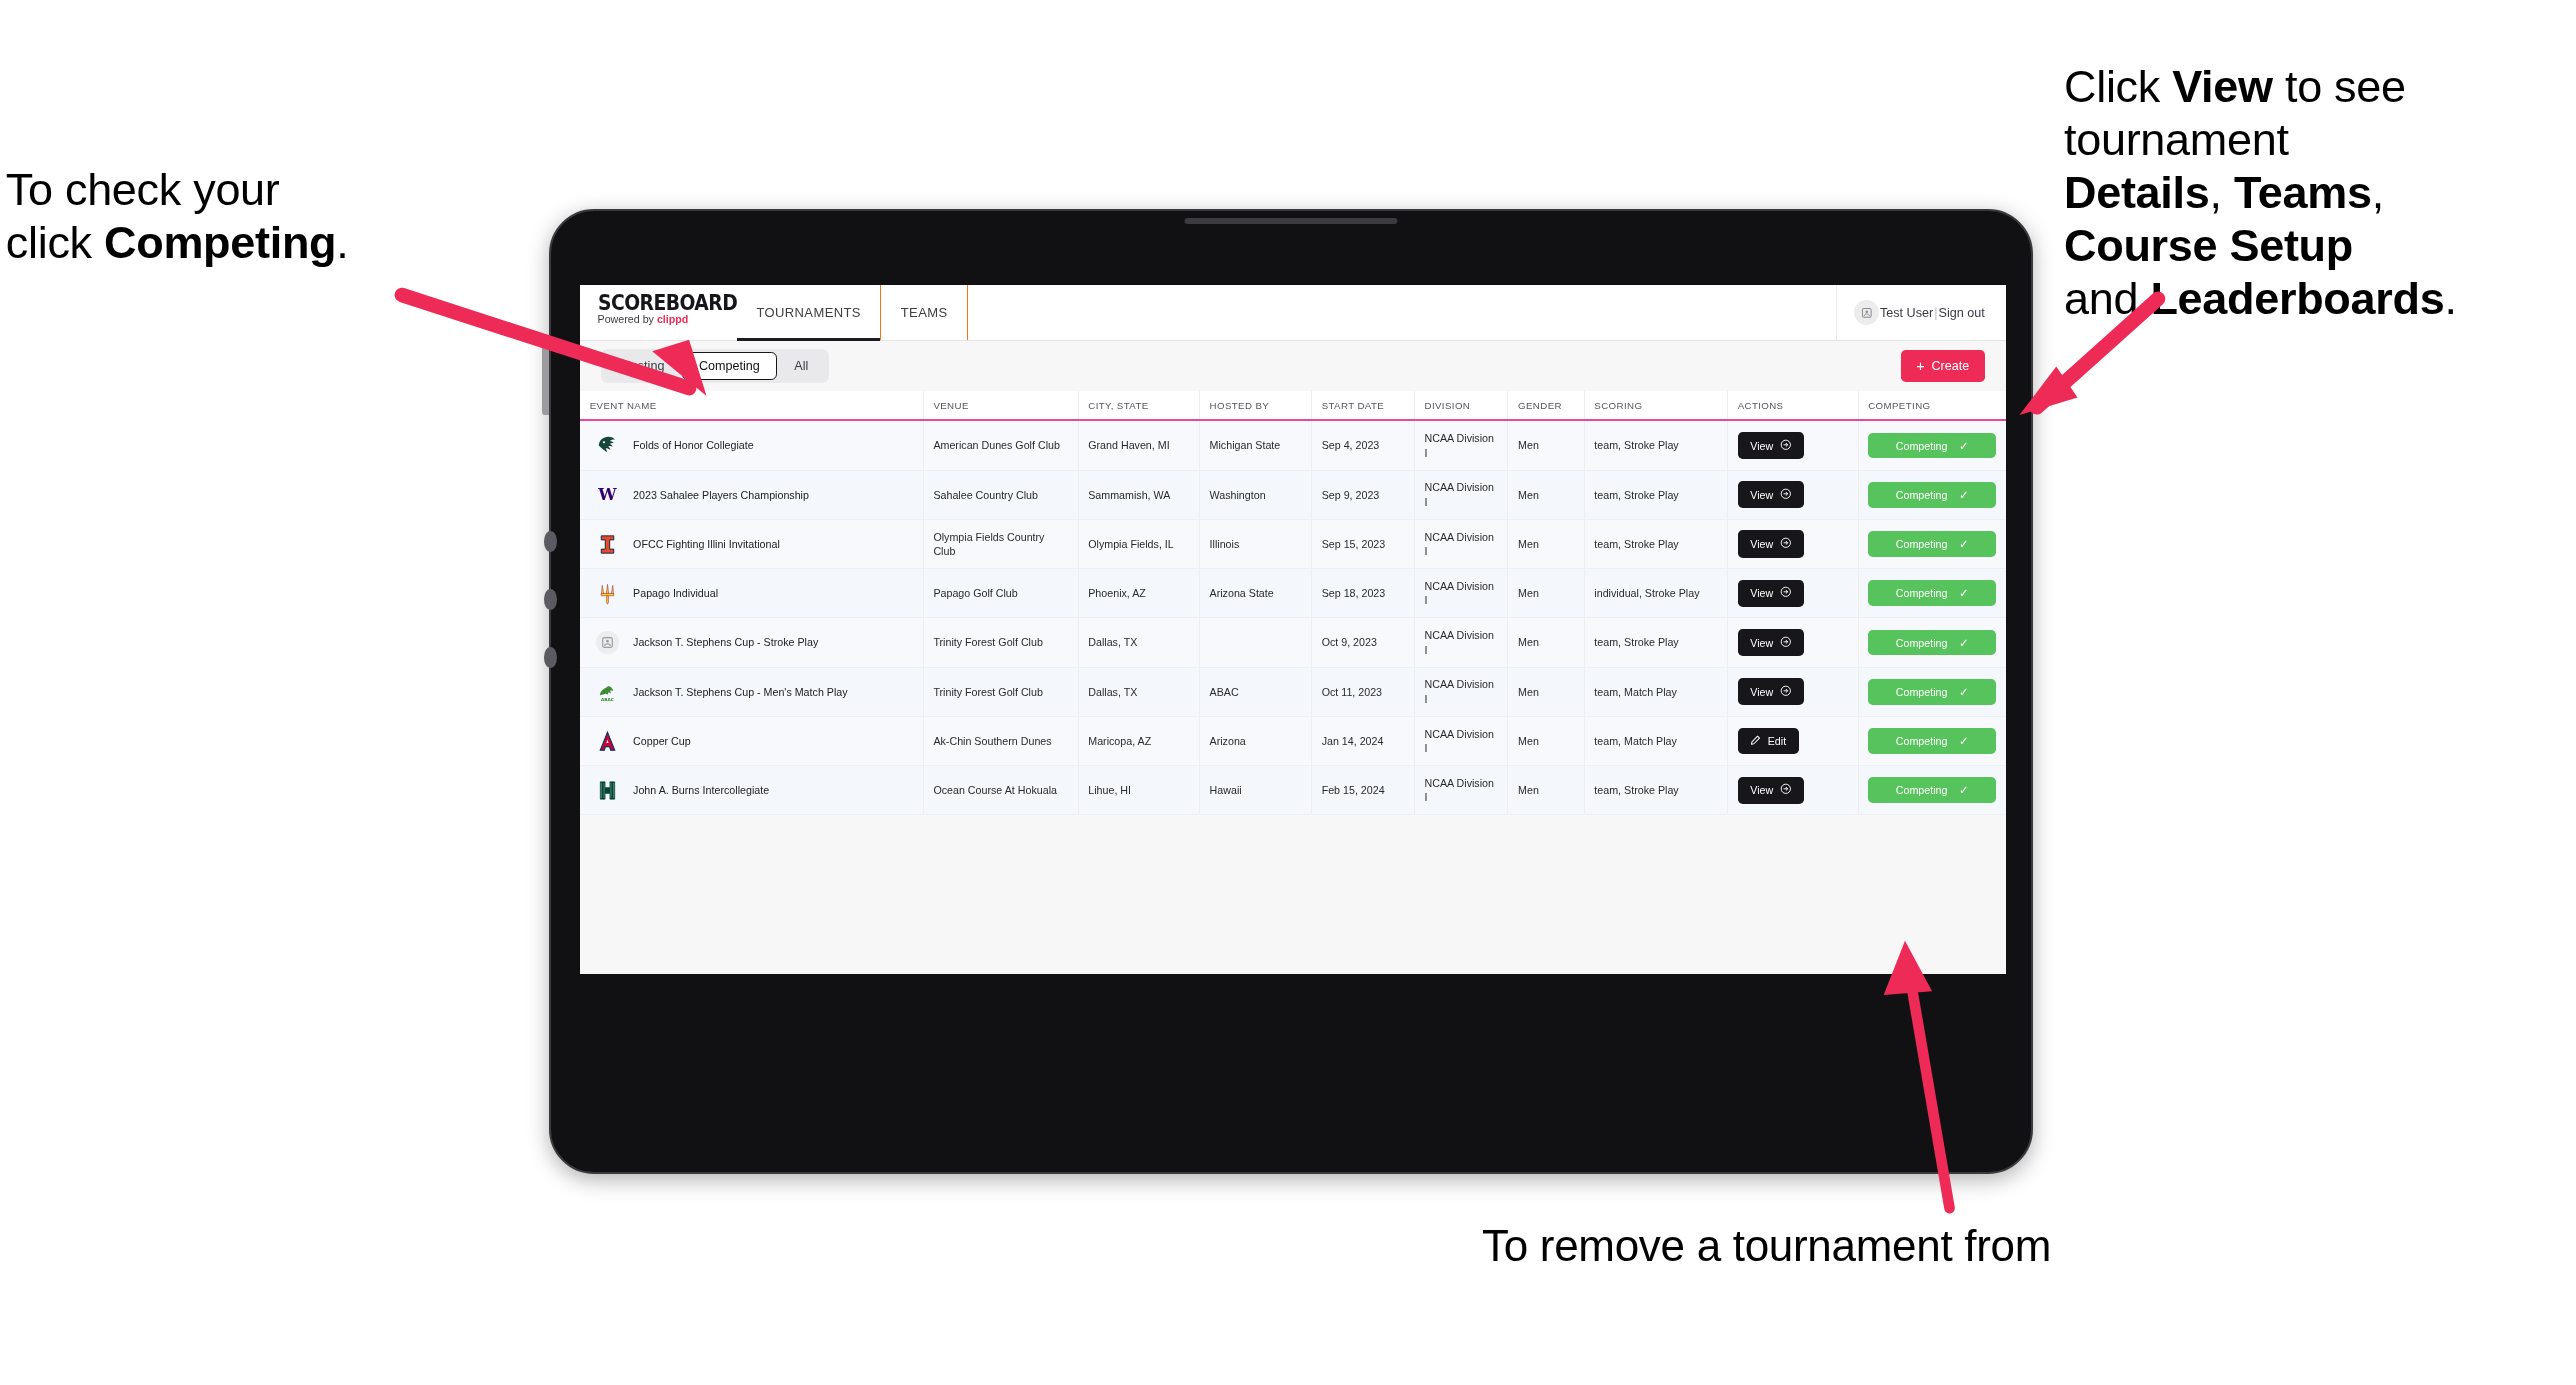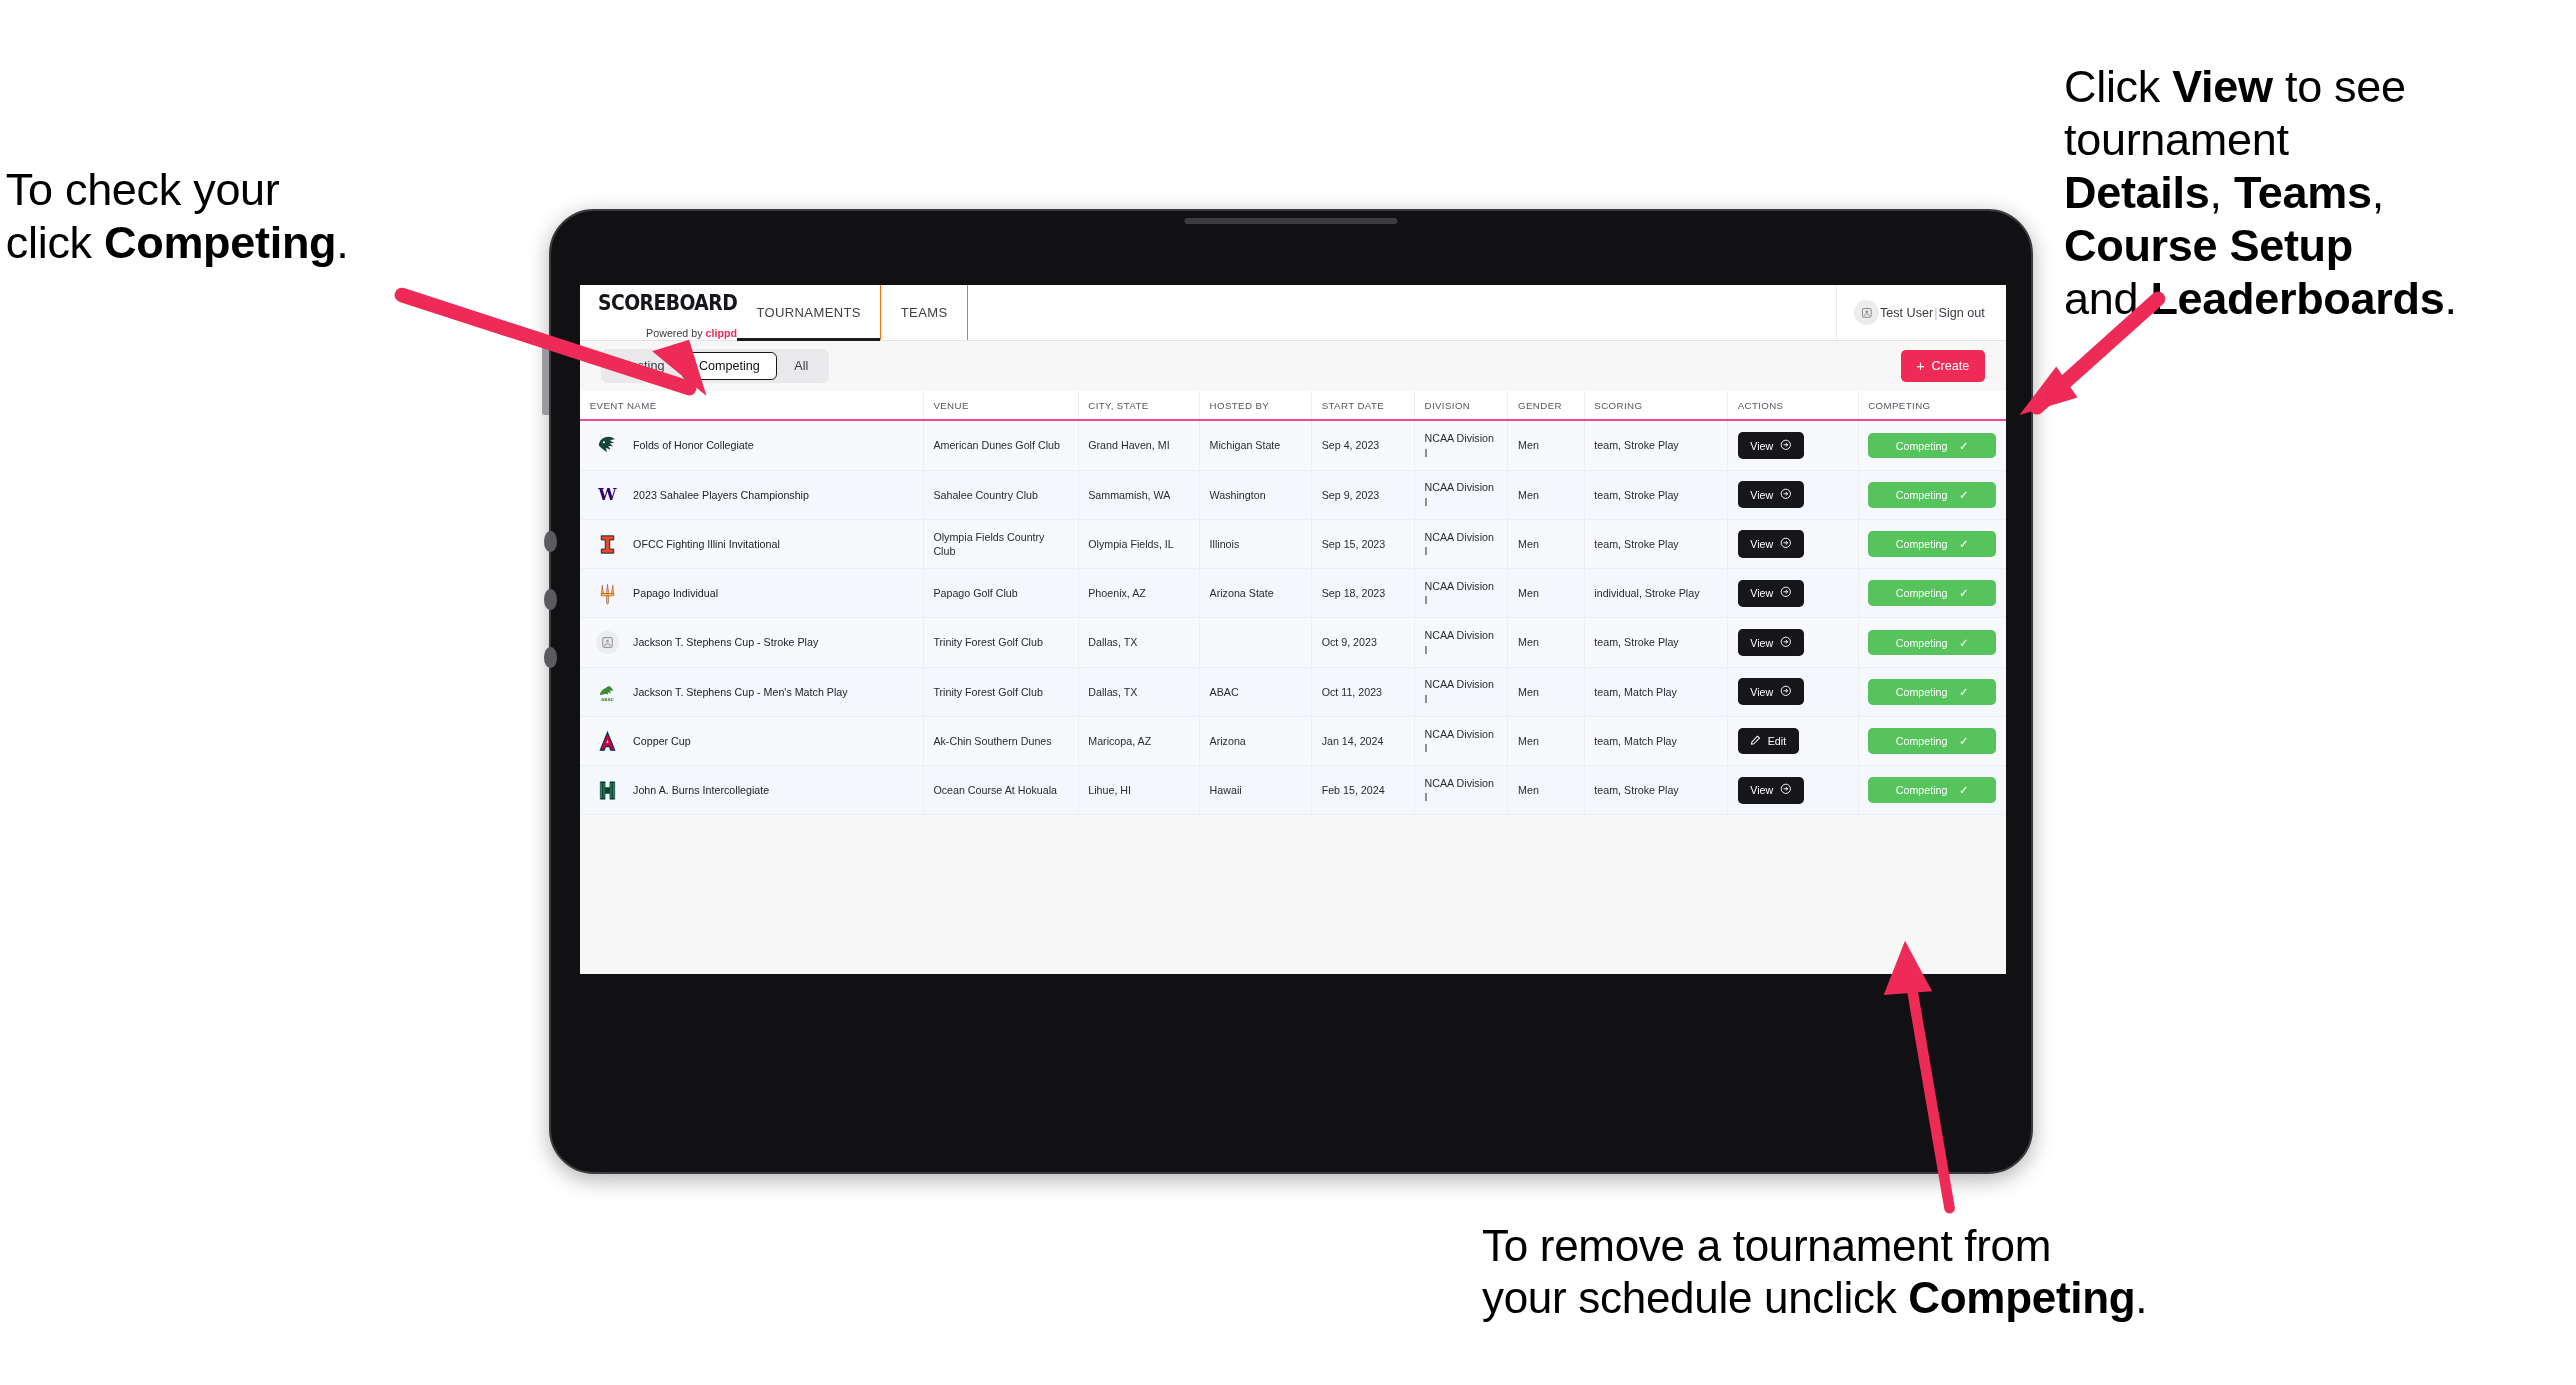--- a/index.html
+++ b/index.html
@@ -54,21 +54,21 @@
   #app-header {
     height: 56px; background: #fff; display: flex; align-items: stretch;
     border-bottom: 1px solid #e3e3e6; position: relative;
   }
   #brand { padding: 7.8px 0 0 17.5px; width: 157px; }
   #brand .bt {
     font-family: "DejaVu Sans", sans-serif; font-weight: 700; font-size: 20.4px;
     letter-spacing: -0.6px; color: #16161a; line-height: 1;
     transform: scaleX(0.92); transform-origin: left center;
   }
-  #brand .bs { font-size: 10.7px; color: #3b3b42; margin-top: 14px; text-align: right; }
+  #brand .bs { font-size: 10.7px; color: #3b3b42; margin-top: 0; }
   #brand .bs i { font-style: normal; color: #ED2B56; font-weight: 700; }
 
   .navtab {
     display: flex; align-items: center; padding: 0 19.4px; font-size: 13px;
     color: #404040; letter-spacing: 0.4px; cursor: pointer;
     border-right: 1px solid #f97316; position: relative;
   }
   .navtab:first-of-type { border-left: 1px solid #ececef; }
   .navtab.active:after {
     content:""; position:absolute; left:0; right:0; bottom:-1px; height:2.9px; background:#1b1b20;
@@ -160,21 +160,20 @@
   <div class="anno" id="anno-tr">
     <div><span>Click </span><b>View</b><span> to see</span></div>
     <div>tournament</div>
     <div><b>Details</b><span>, </span><b>Teams</b><span>,</span></div>
     <div><b>Course Setup</b></div>
     <div><span>and </span><b>Leaderboards</b><span>.</span></div>
   </div>
 
   <div class="anno" id="anno-br">
     <div>To remove a tournament from</div>
-    <div><span>your schedule unclick </span><b>Competing</b><span>.</span></div>
   </div>
 
   <div id="tablet">
     <div class="vol" id="vol1"></div>
     <div class="vol" id="vol2"></div>
     <div class="vol" id="vol3"></div>
     <div class="vol" id="vol4"></div>
 
     <div id="screen">
 

